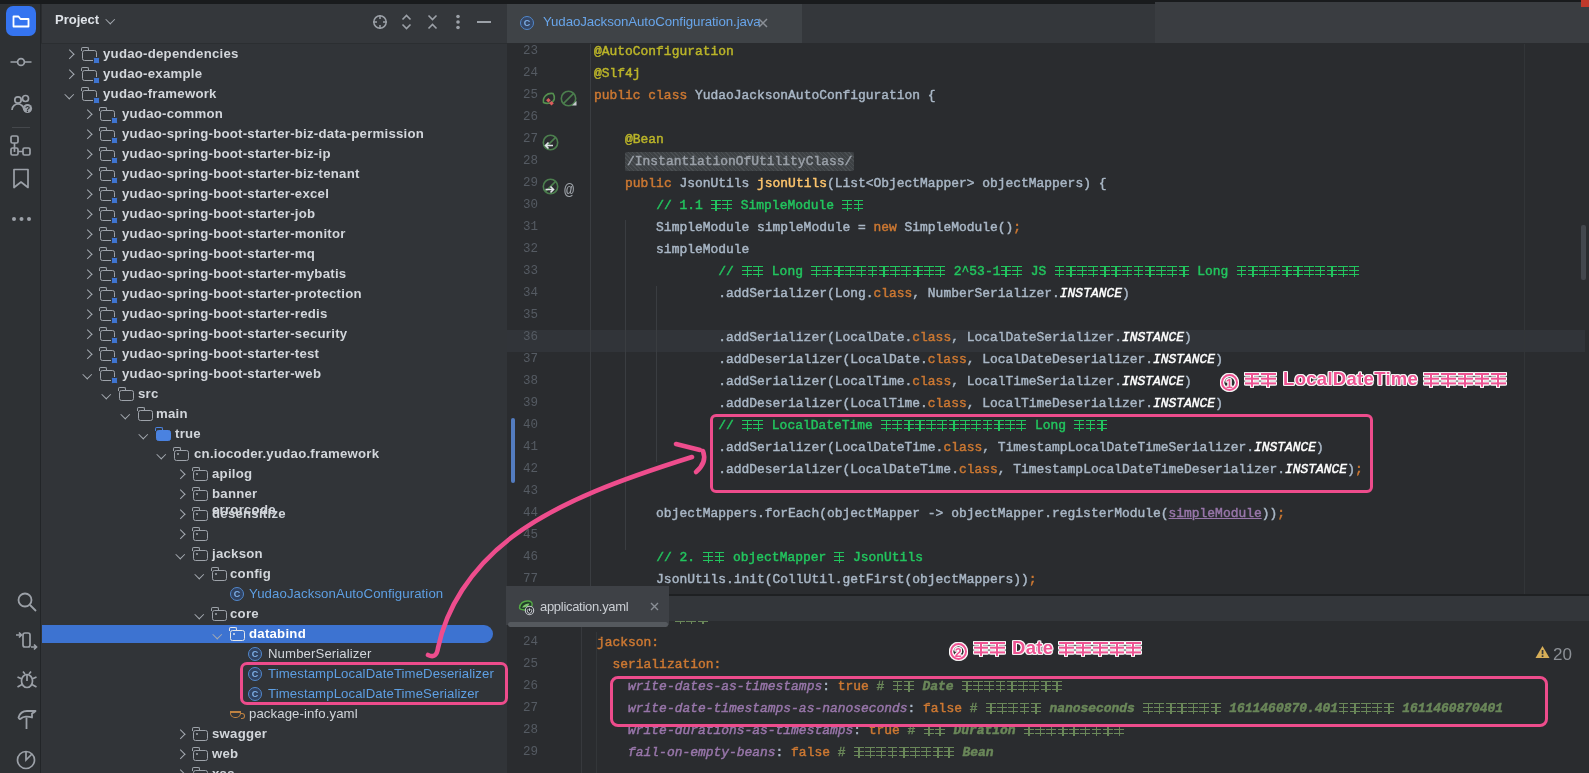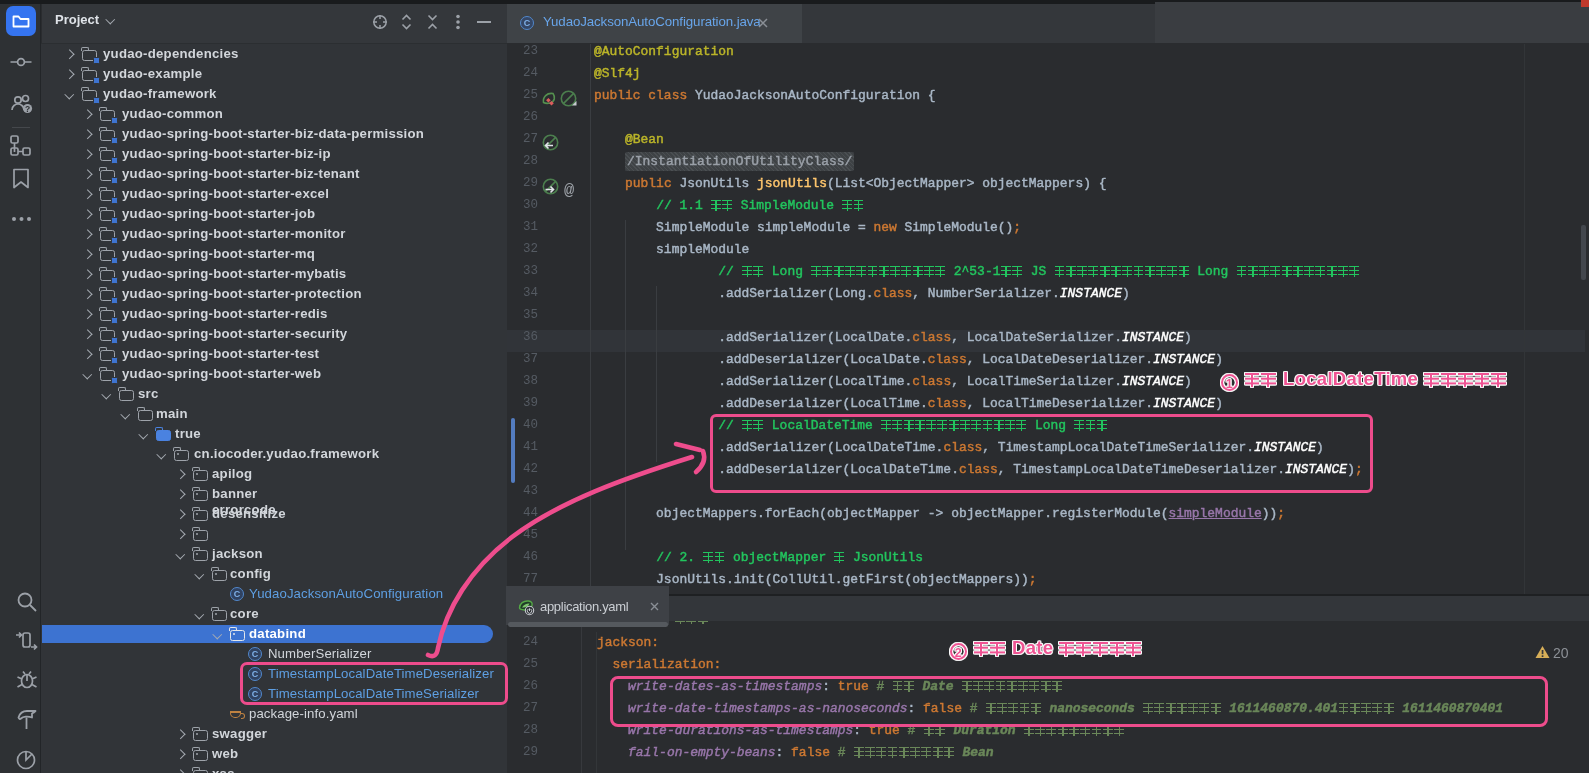--- a/index.html
+++ b/index.html
@@ -368,21 +368,21 @@
 <div class="num" style="top:657px">25</div>
 <div class="num" style="top:679px">26</div>
 <div class="num" style="top:701px">27</div>
 <div class="num" style="top:723px">28</div>
 <div class="num" style="top:745px">29</div>
 <svg class="abs" style="left:1535px;top:645px;z-index:3" width="15" height="14">
       <path d="M7.5 1 L14.5 13 L0.5 13 z" fill="#D6AE58"></path>
       <rect x="6.7" y="5" width="1.7" height="4.2" fill="#33363A"></rect>
       <rect x="6.7" y="10.3" width="1.7" height="1.7" fill="#33363A"></rect>
     </svg>
-<div class="abs" style="left:1553px;top:645px;font-size:14px;color:#8C9096;z-index:3">20</div>
+<div class="abs" style="left:1553px;top:645px;font-size:17px;color:#8C9096;z-index:3">20</div>
 
 <div class="pbox" style="left:240px;top:662px;width:268px;height:43px;border-width:3.8px;border-radius:7px"></div>
 <div class="pbox" style="left:710px;top:414px;width:663px;height:79px;border-radius:6px;border-width:3.2px"></div>
 <div class="pbox" style="left:610px;top:676px;width:938px;height:51px;border-radius:8px"></div>
 <svg class="lay" width="1589" height="773">
       <g stroke="#EE4D8D" stroke-width="4.6" fill="none" stroke-linecap="round">
         <path d="M428 655 C434 658 437 655 438 648 C446 609 470 569 512 537 C560 501 625 478 692 457"></path>
         <path d="M700 450 L676 444"></path>
         <path d="M703 451 C706 459 703 466 696 472"></path>
       </g>

